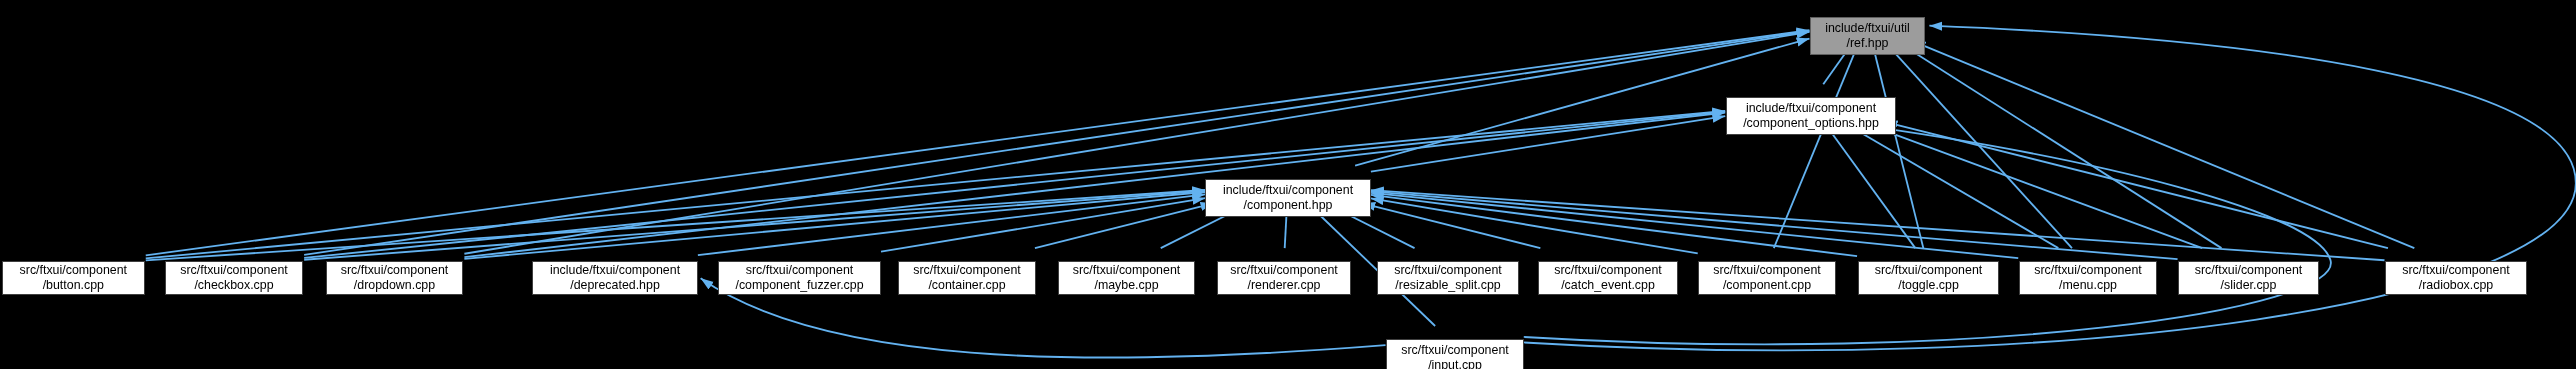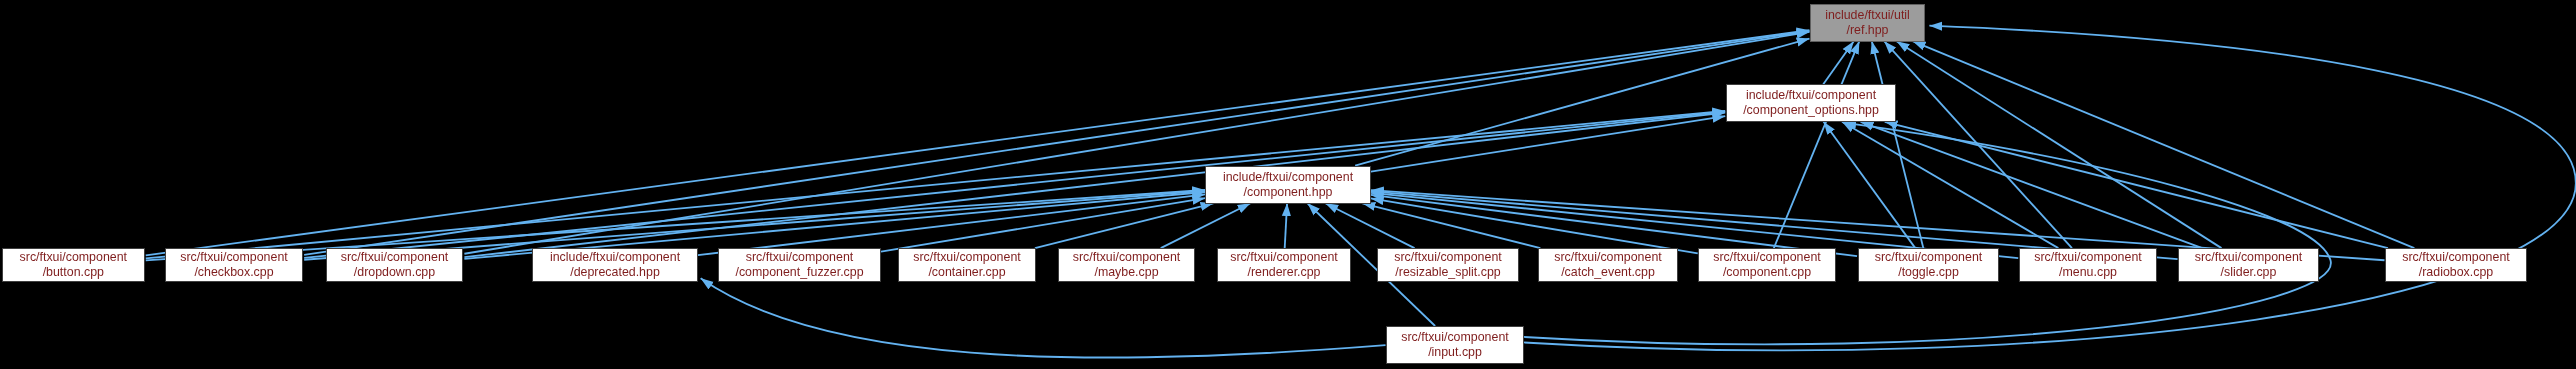--- a/index.html
+++ b/index.html
@@ -18,29 +18,30 @@
   #edges {
     position: absolute;
     left: 0;
     top: 0;
   }
   .node {
     position: absolute;
     box-sizing: border-box;
     background: #ffffff;
     border: 0.9px solid #3f3f3f;
-    color: #7f1d1d;
+    color: #000000;
     font-size: 12.4px;
     line-height: 14.7px;
     text-align: center;
     white-space: pre-line;
     display: flex;
     align-items: center;
     justify-content: center;
     cursor: pointer;
+    margin-top: 13px;
   }
   .node.root {
     background: #9c9c9c;
     border-color: #5f5f5f;
     cursor: default;
   }
 </style>
 </head>
 <body>
 

